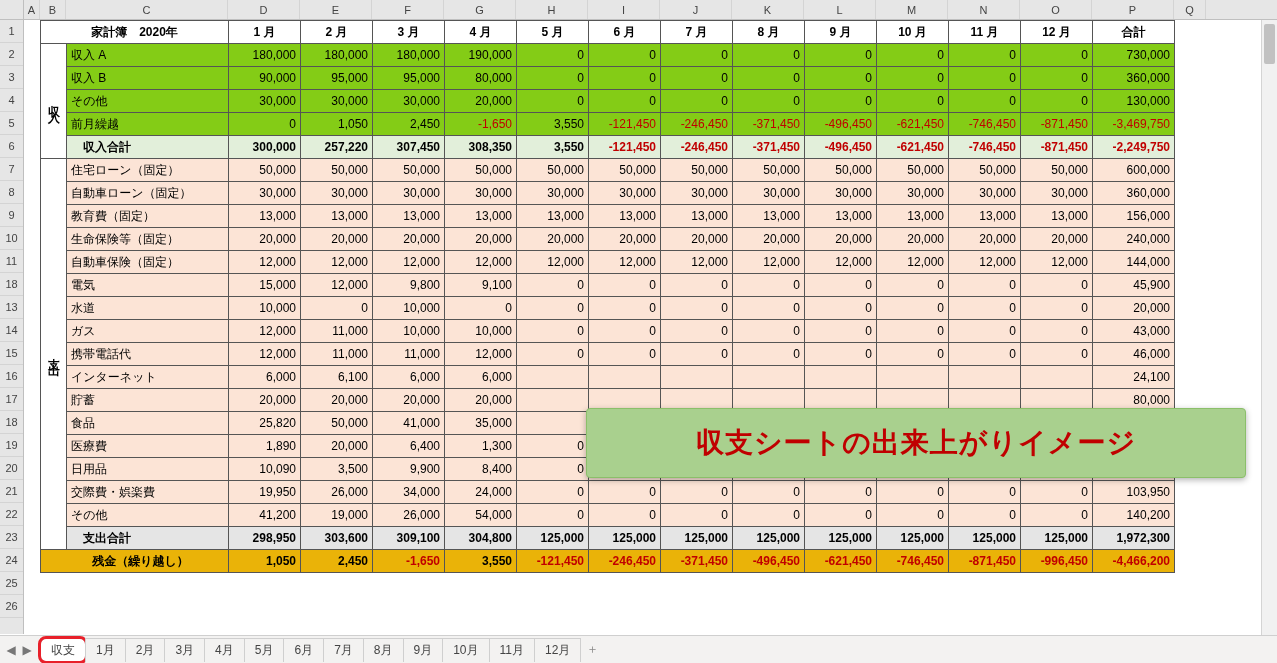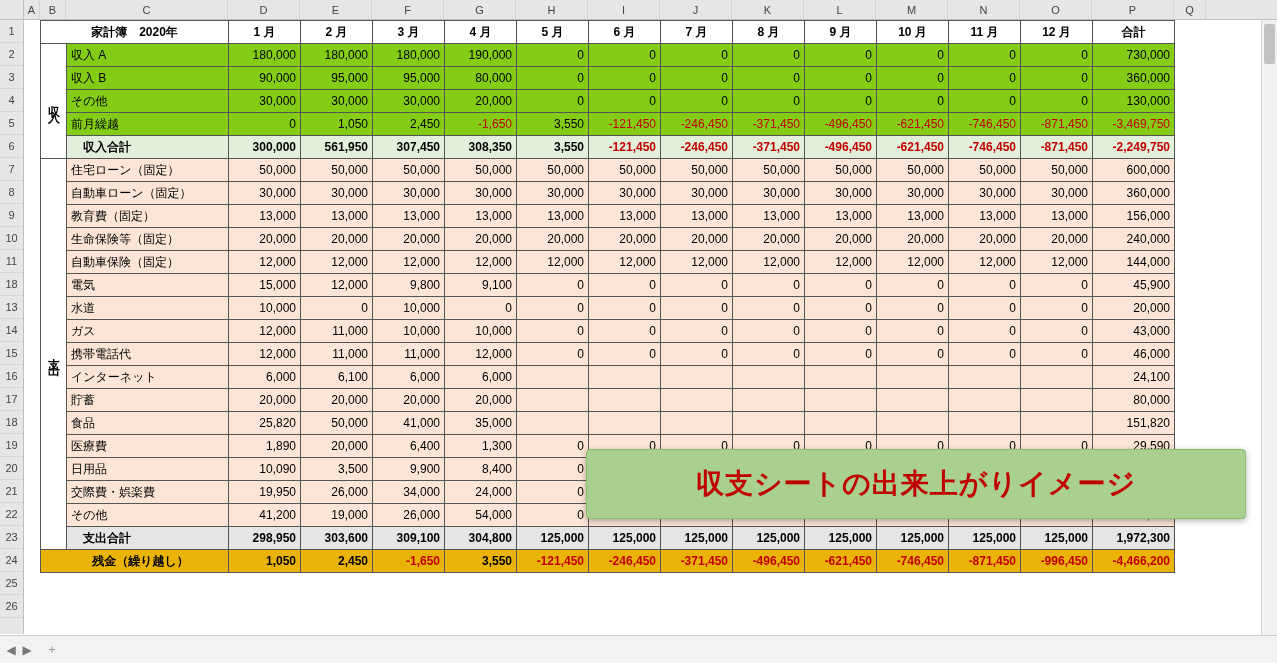--- a/index.html
+++ b/index.html
@@ -150,21 +150,21 @@
     border-radius: 6px;
   }
   .newtab {
     padding: 2px 6px;
     color: #888;
   }
 
   
   .overlay {
     position: absolute;
-    top: 429px;
+    top: 388px;
     left: 562px;
     width: 660px;
     height: 70px;
     background: #a9d08e;
     border: 1px solid #8bbf6a;
     border-radius: 4px;
     box-shadow: 0 2px 6px rgba(0,0,0,0.3);
     display: flex;
     align-items: center;
     justify-content: center;
@@ -340,21 +340,21 @@
               <td class="num neg">-371,450</td>
               <td class="num neg">-496,450</td>
               <td class="num neg">-621,450</td>
               <td class="num neg">-746,450</td>
               <td class="num neg">-871,450</td>
               <td class="num neg">-3,469,750</td>
             </tr>
             <tr class="income-total">
               <td class="bold">収入合計</td>
               <td class="num bold">300,000</td>
-              <td class="num bold">561,950</td>
+              <td class="num bold">257,220</td>
               <td class="num bold">307,450</td>
               <td class="num bold">308,350</td>
               <td class="num bold">3,550</td>
               <td class="num neg bold">-121,450</td>
               <td class="num neg bold">-246,450</td>
               <td class="num neg bold">-371,450</td>
               <td class="num neg bold">-496,450</td>
               <td class="num neg bold">-621,450</td>
               <td class="num neg bold">-746,450</td>
               <td class="num neg bold">-871,450</td>
@@ -660,16 +660,31 @@
 
   <div class="scroll-v">
     <div class="thumb"></div>
   </div>
 
   <div class="tabbar">
     <div class="nav">
       <span>◀</span>
       <span>▶</span>
     </div>
+    <div id="tabs" style="display:flex;align-items:flex-end;">
+        <div class="tab active tab-highlight">収支</div>
+        <div class="tab inactive">1月</div>
+        <div class="tab inactive">2月</div>
+        <div class="tab inactive">3月</div>
+        <div class="tab inactive">4月</div>
+        <div class="tab inactive">5月</div>
+        <div class="tab inactive">6月</div>
+        <div class="tab inactive">7月</div>
+        <div class="tab inactive">8月</div>
+        <div class="tab inactive">9月</div>
+        <div class="tab inactive">10月</div>
+        <div class="tab inactive">11月</div>
+        <div class="tab inactive">12月</div>
+      </div>
     <div class="newtab">＋</div>
   </div>
 
 </div>
 
 </body></html>

